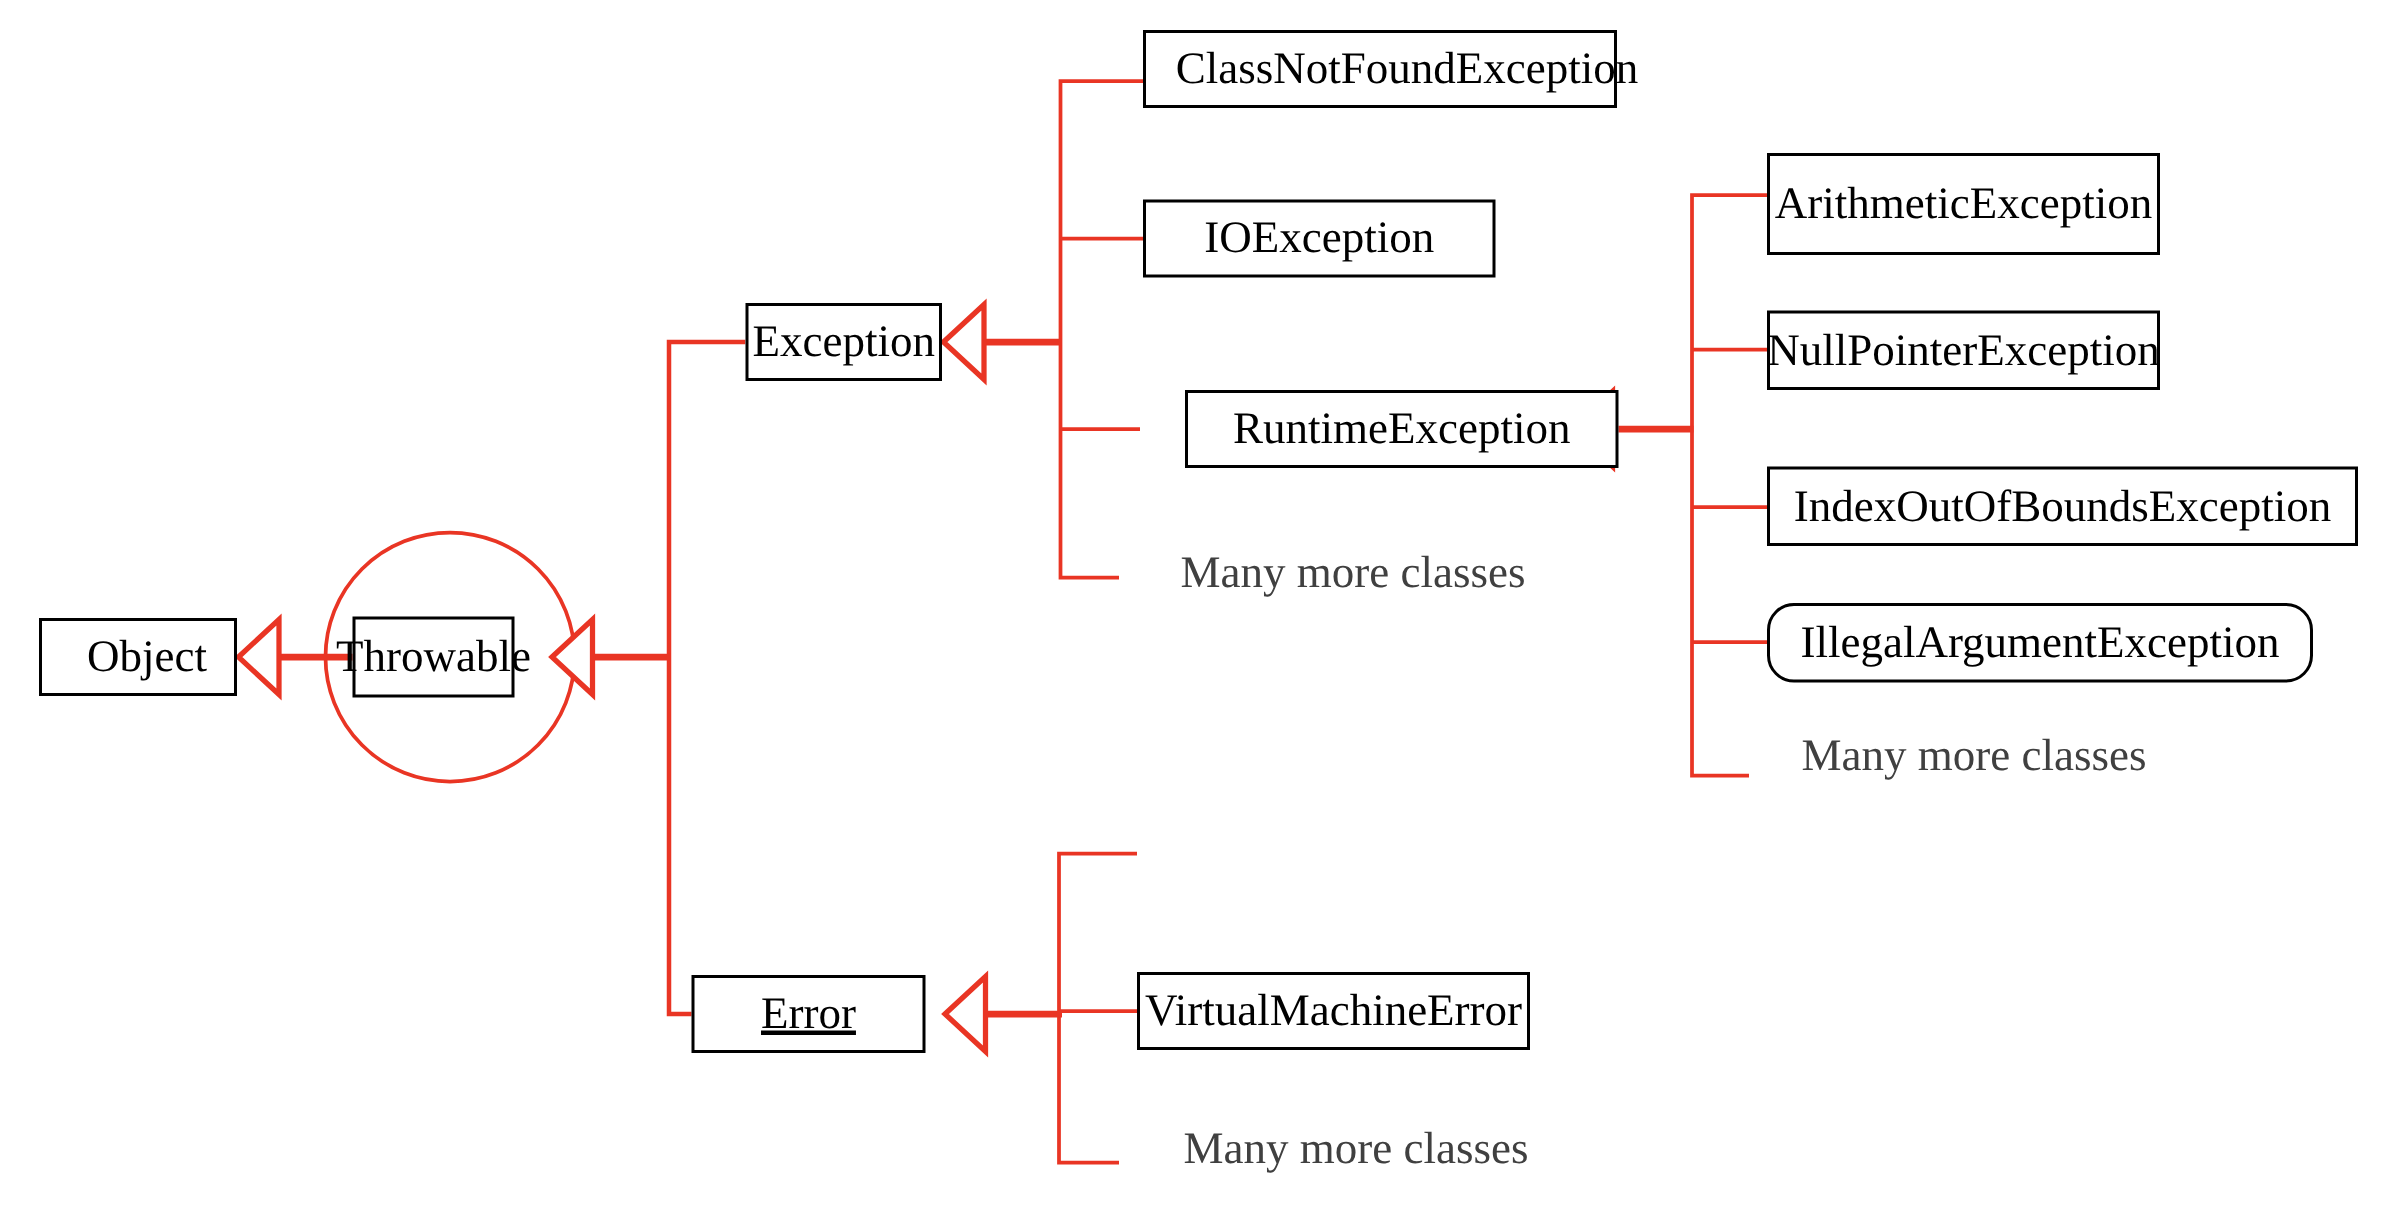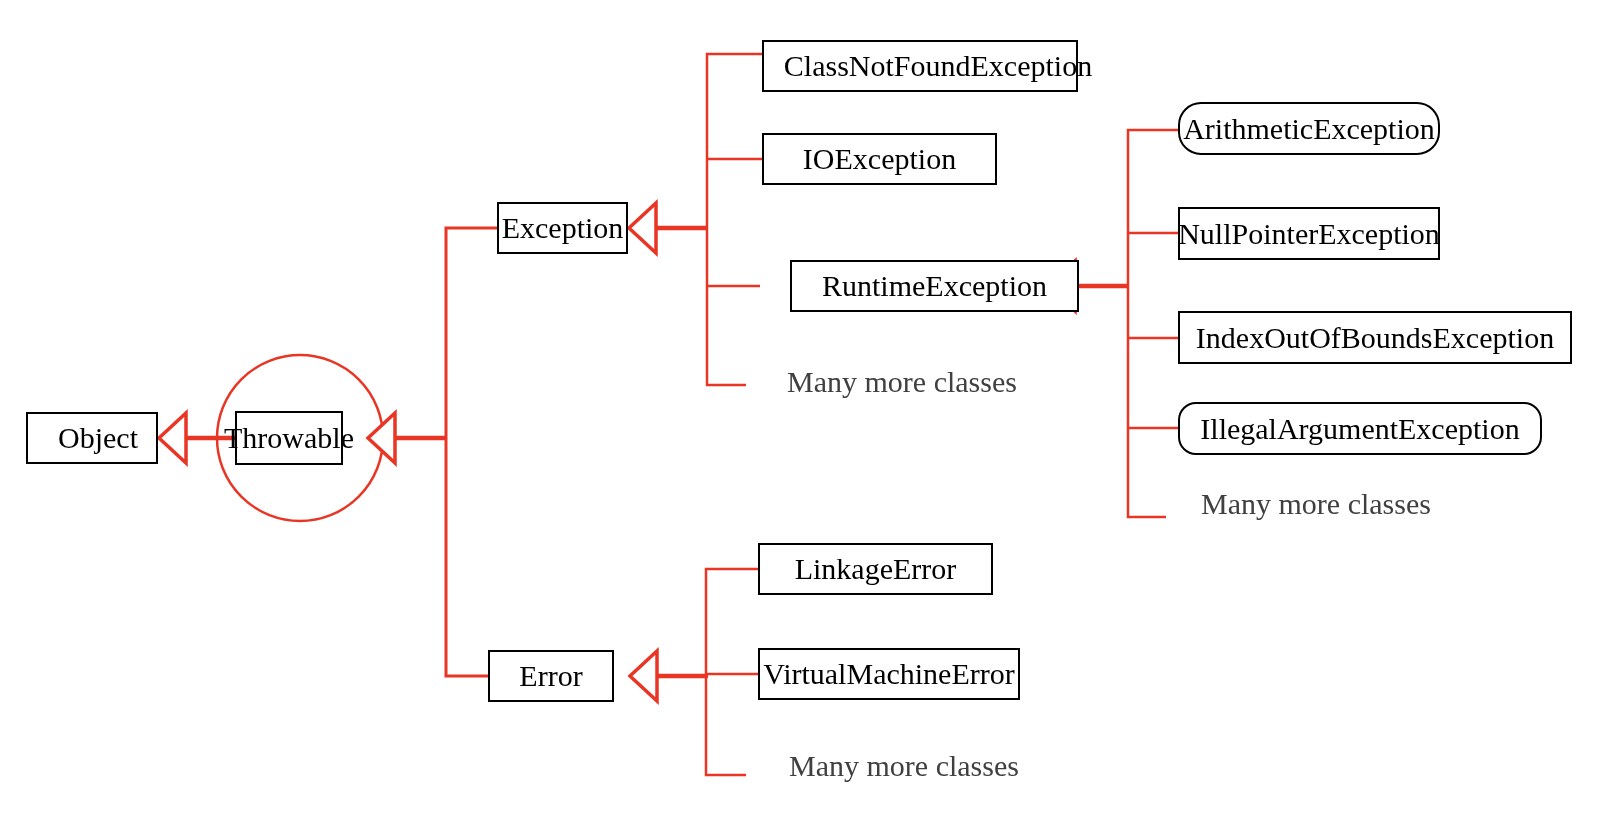--- a/index.html
+++ b/index.html
@@ -82,37 +82,36 @@
     <line x1="656" y1="676" x2="708" y2="676" stroke="#e93524" stroke-width="4.5"></line>
     <polygon points="630,676 657,651 657,701" fill="#ffffff" stroke="#e93524" stroke-width="3.5"></polygon>
   </svg>
 
   <div class="node" style="left:26px; top:412px; width:132px; height:52px;padding-left:12px;">Object</div>
 
   <div class="node" style="left:235px; top:411px; width:108px; height:54px;">Throwable</div>
 
   <div class="node" style="left:497px; top:202px; width:131px; height:52px;">Exception</div>
 
-  <div class="node" style="left:762px; top:40px; width:316px; height:52px;padding-left:36px;">ClassNotFoundException</div>
+  <div class="node" style="left:762px; top:20px; width:316px; height:52px;padding-left:36px;">ClassNotFoundException</div>
 
   <div class="node" style="left:762px; top:133px; width:235px; height:52px;">IOException</div>
 
   <div class="node" style="left:759px; top:260px; width:289px; height:52px;margin-left:31px;">RuntimeException</div>
 
-  <div class="node" style="left:1178px; top:102px; width:262px; height:53px;border-radius:23px;">ArithmeticException</div>
+  <div class="node" style="left:1178px; top:102px; width:262px; height:68px;">ArithmeticException</div>
 
   <div class="node" style="left:1178px; top:207px; width:262px; height:53px;">NullPointerException</div>
 
   <div class="node" style="left:1178px; top:311px; width:394px; height:53px;">IndexOutOfBoundsException</div>
 
   <div class="node" style="left:1178px; top:402px; width:364px; height:53px;border-radius:18px;">IllegalArgumentException</div>
 
-  <div class="node" style="left:488px; top:650px; width:126px; height:52px;">Error</div>
+  <div class="node" style="left:461px; top:650px; width:156px; height:52px;text-decoration:underline;">Error</div>
 
-  <div class="node" style="left:758px; top:543px; width:235px; height:52px;">LinkageError</div>
 
   <div class="node" style="left:758px; top:648px; width:262px; height:52px;">VirtualMachineError</div>
 
   <div class="floating-label" style="left:787px; top:367px;">Many more classes</div>
 
   <div class="floating-label" style="left:1201px; top:489px;">Many more classes</div>
 
   <div class="floating-label" style="left:789px; top:751px;">Many more classes</div>
 
 </div>

